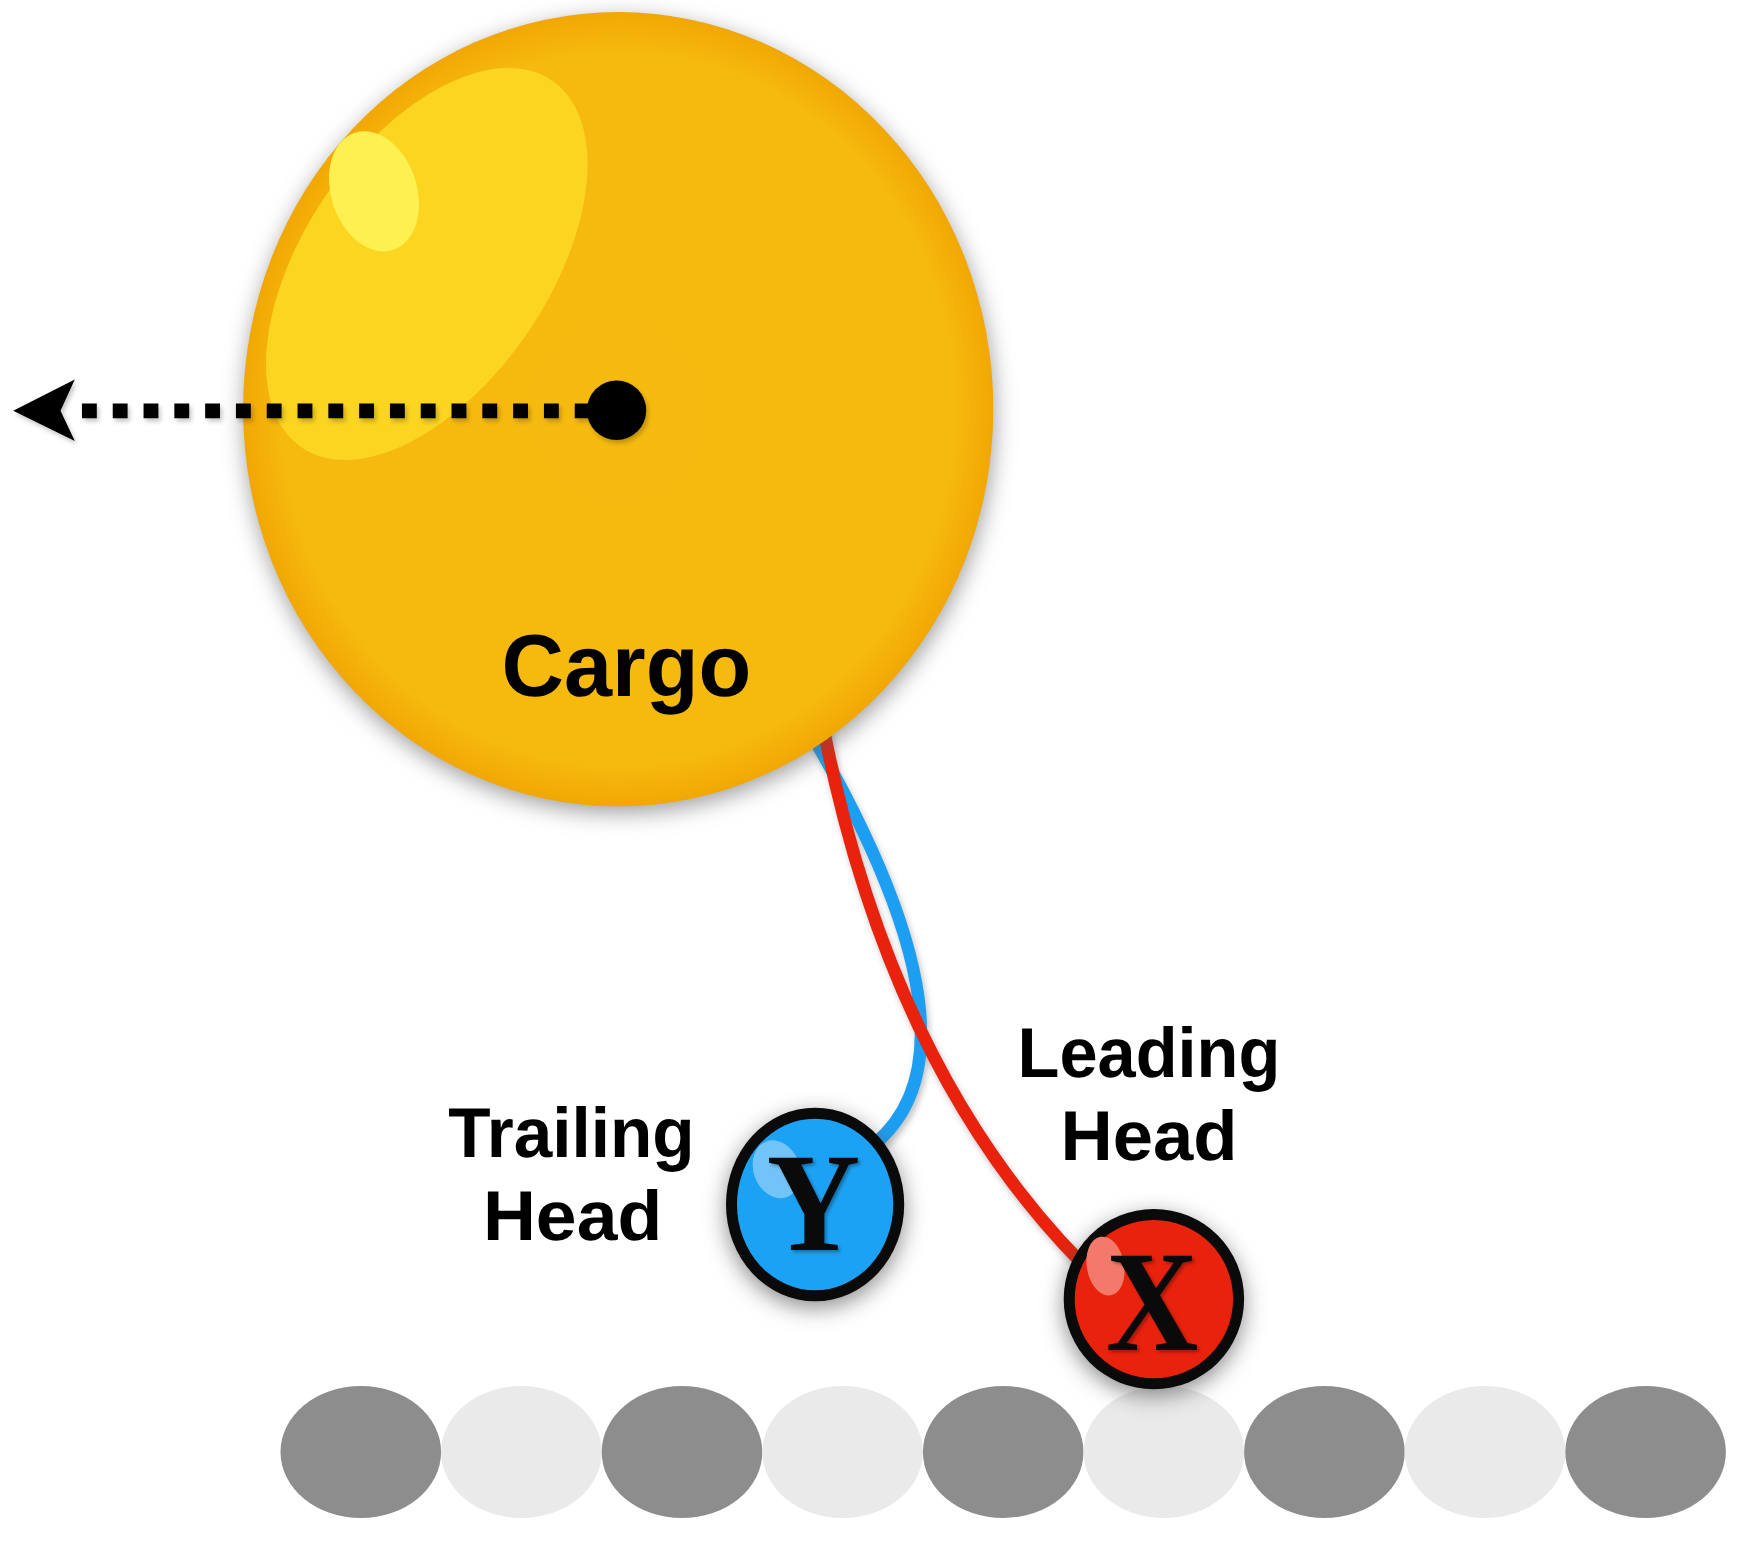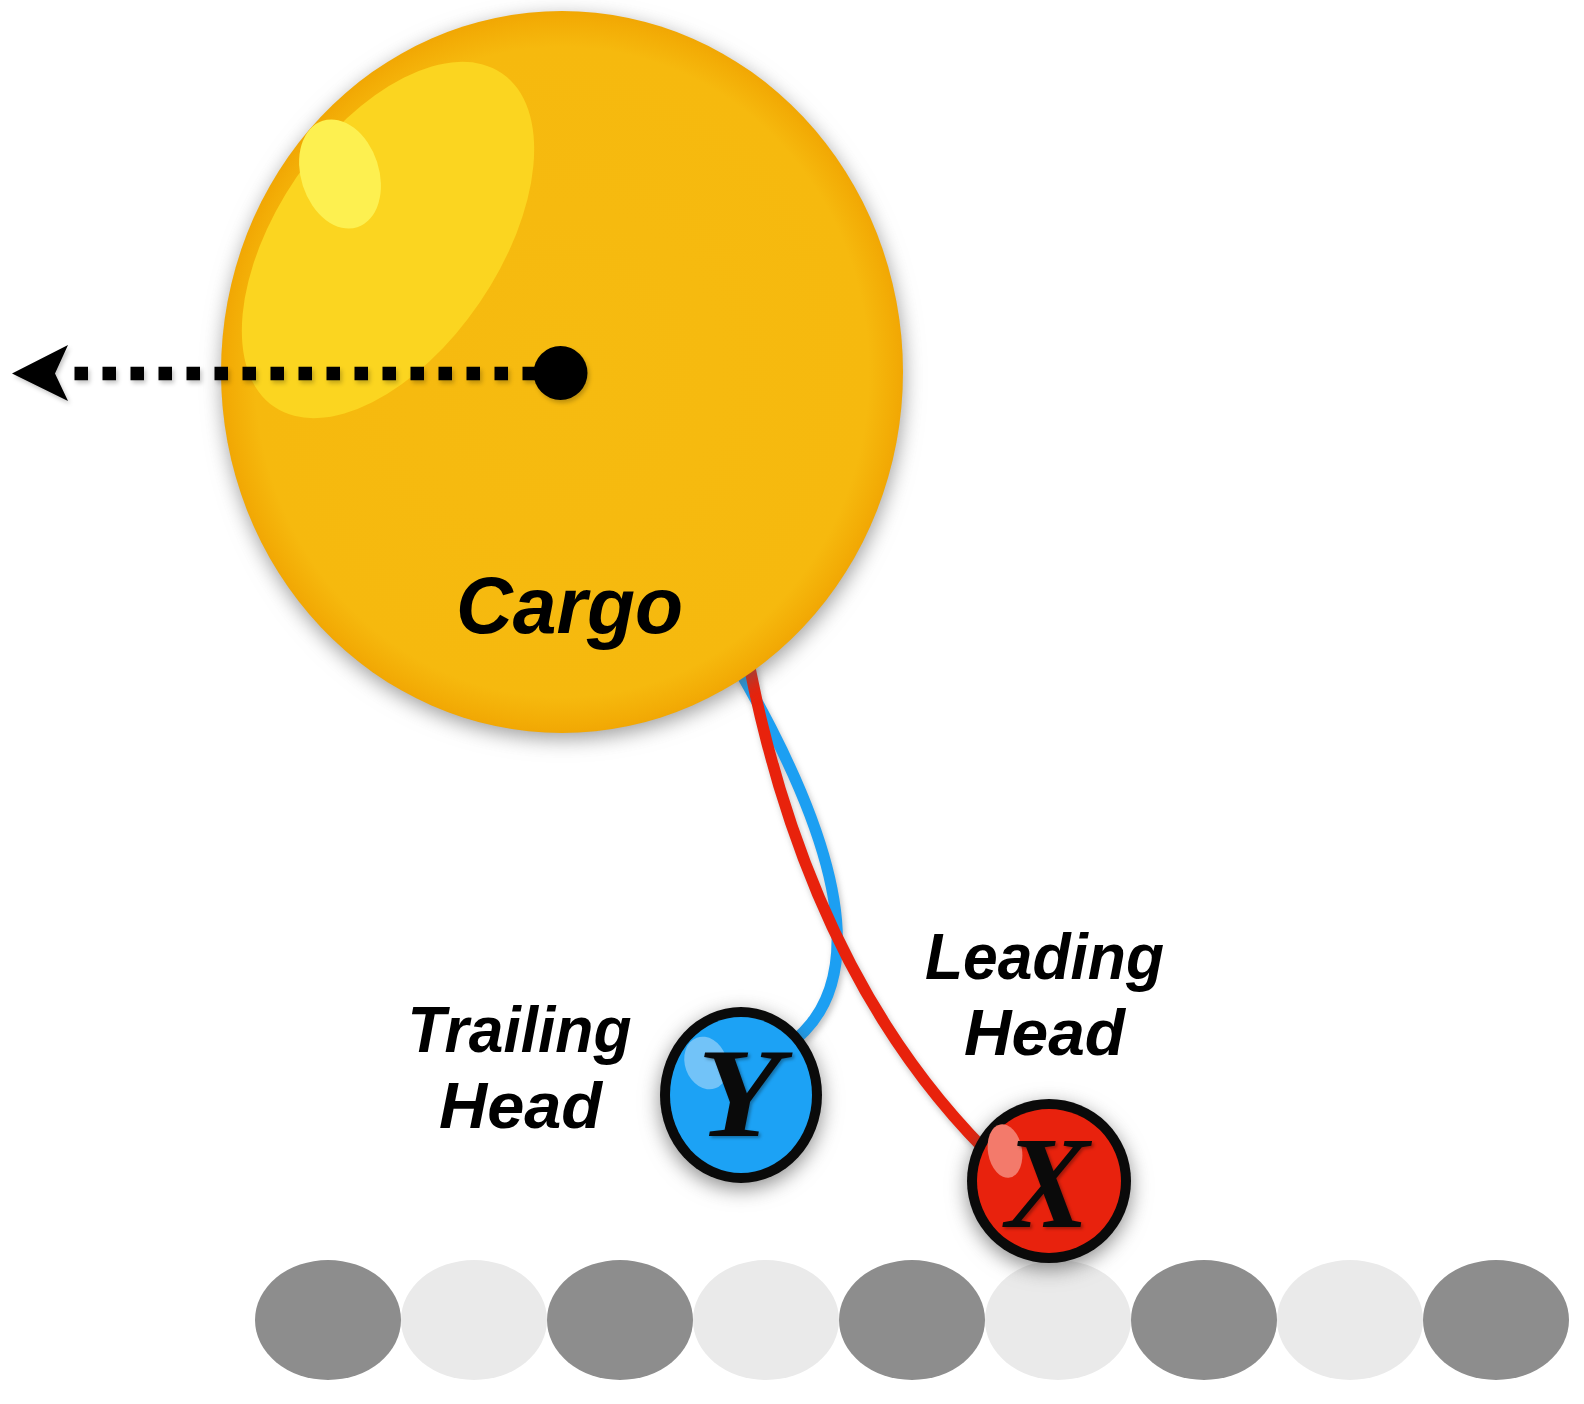--- a/index.html
+++ b/index.html
@@ -1,16 +1,16 @@
 <!DOCTYPE html>
 <html><head>
 <meta charset="utf-8">
 <style>
   html,body{margin:0;padding:0;background:#fff;}
-  .stage{position:relative;width:1584px;height:1404px;overflow:hidden;background:#fff;font-style:italic;}
+  .stage{position:relative;width:1584px;height:1404px;overflow:hidden;background:#fff;}
   svg{display:block;}
   text{font-family:"Liberation Sans", sans-serif;}
   .serif{font-family:"Liberation Serif", serif;}
 </style>
 </head>
 <body>
 <div class="stage">
 <svg width="1584" height="1404" viewBox="0 0 1584 1404">
   <defs>
     <radialGradient id="cargoGrad" cx="50%" cy="50%" r="50%">

